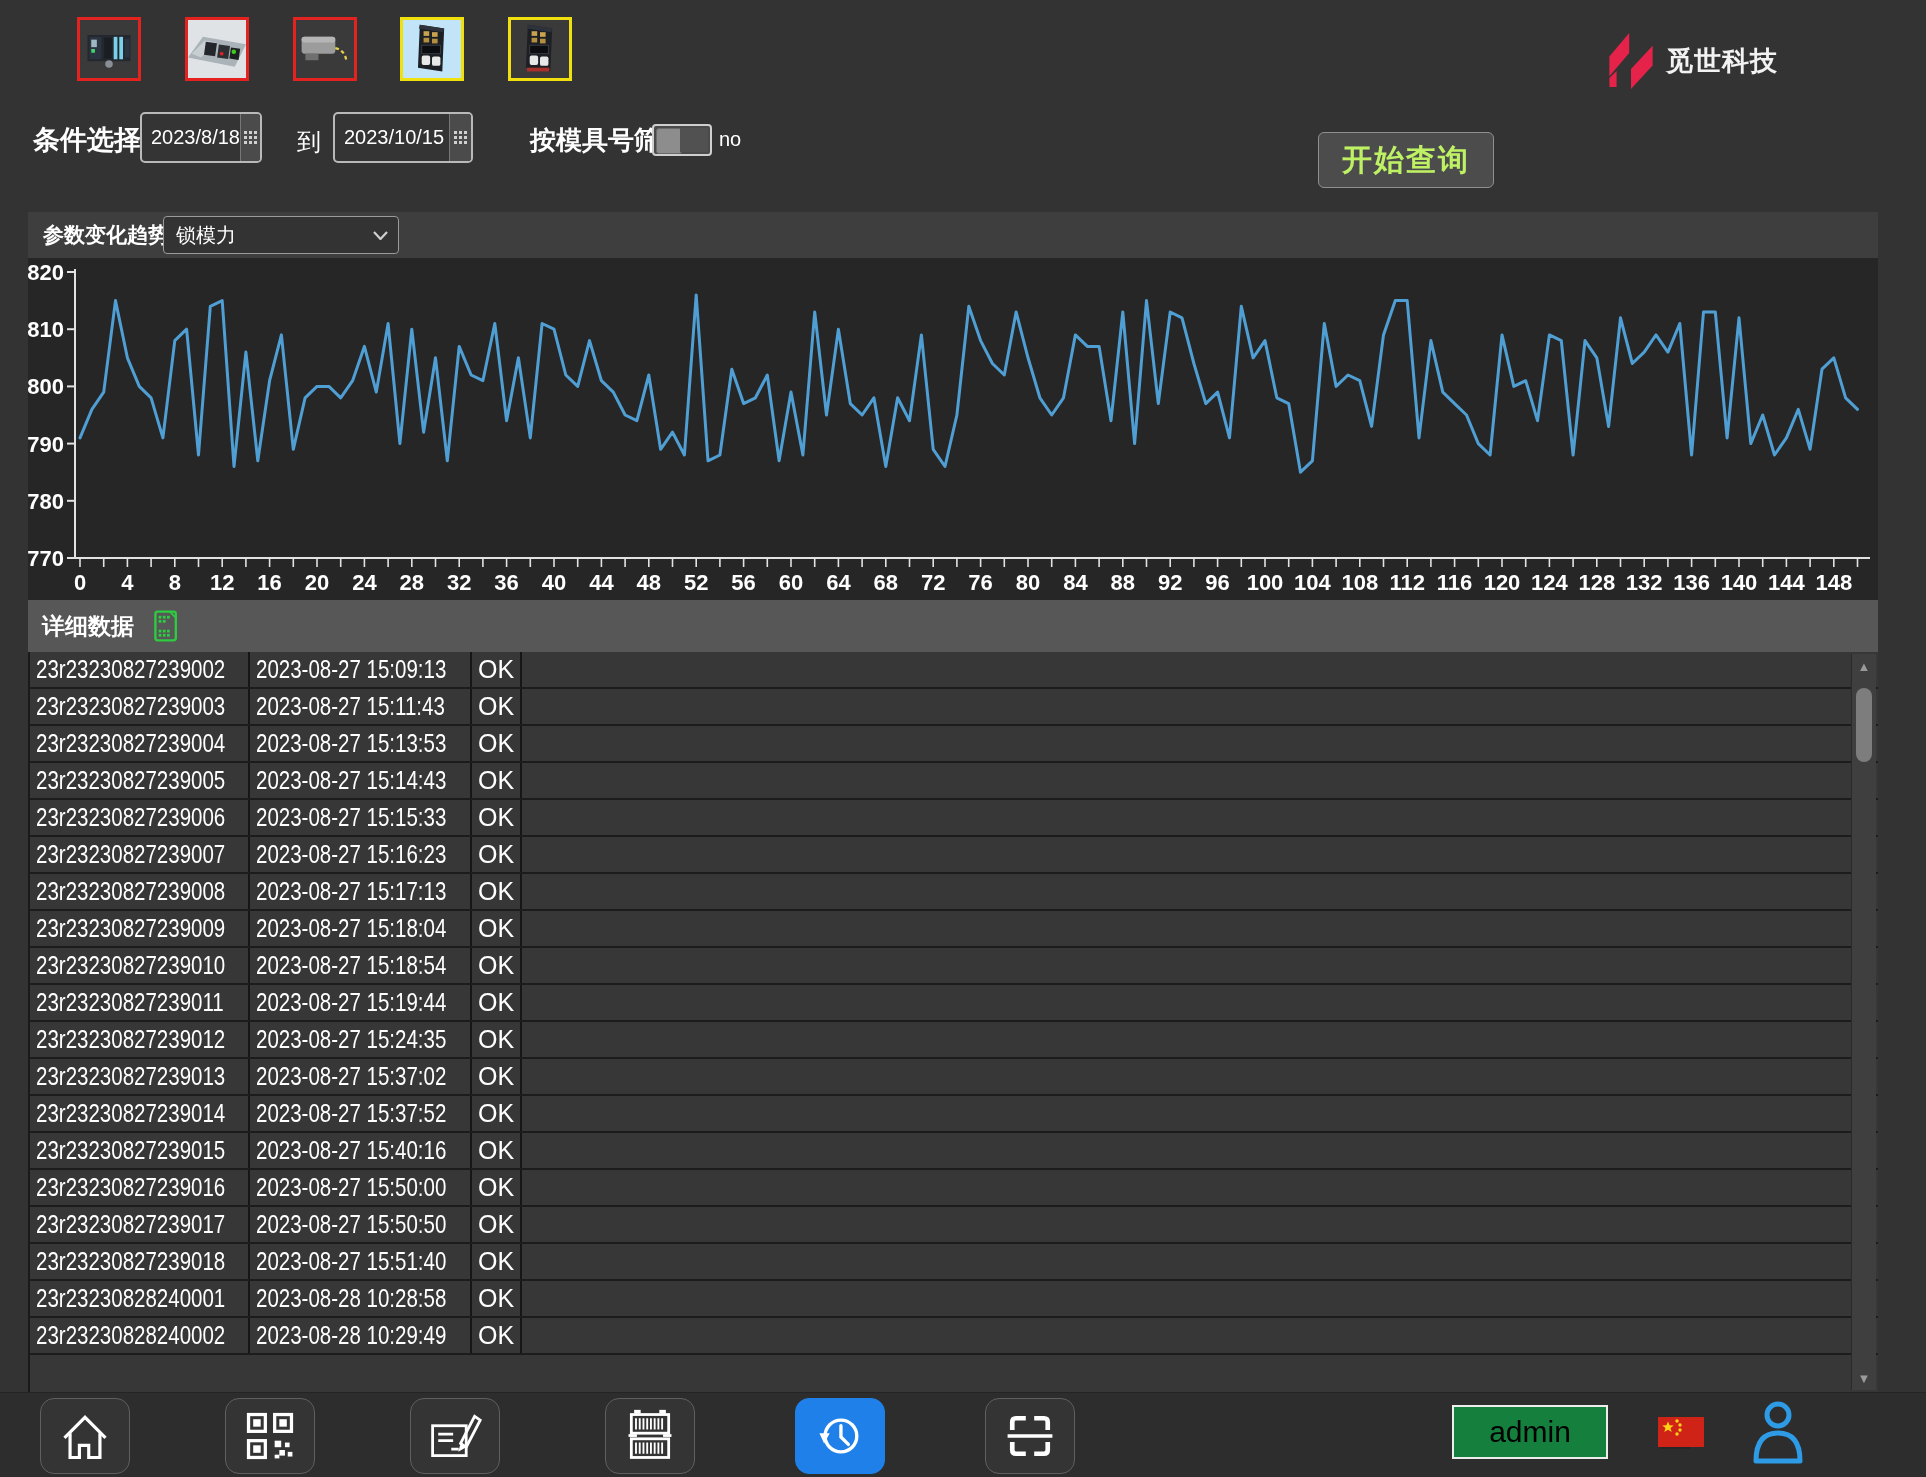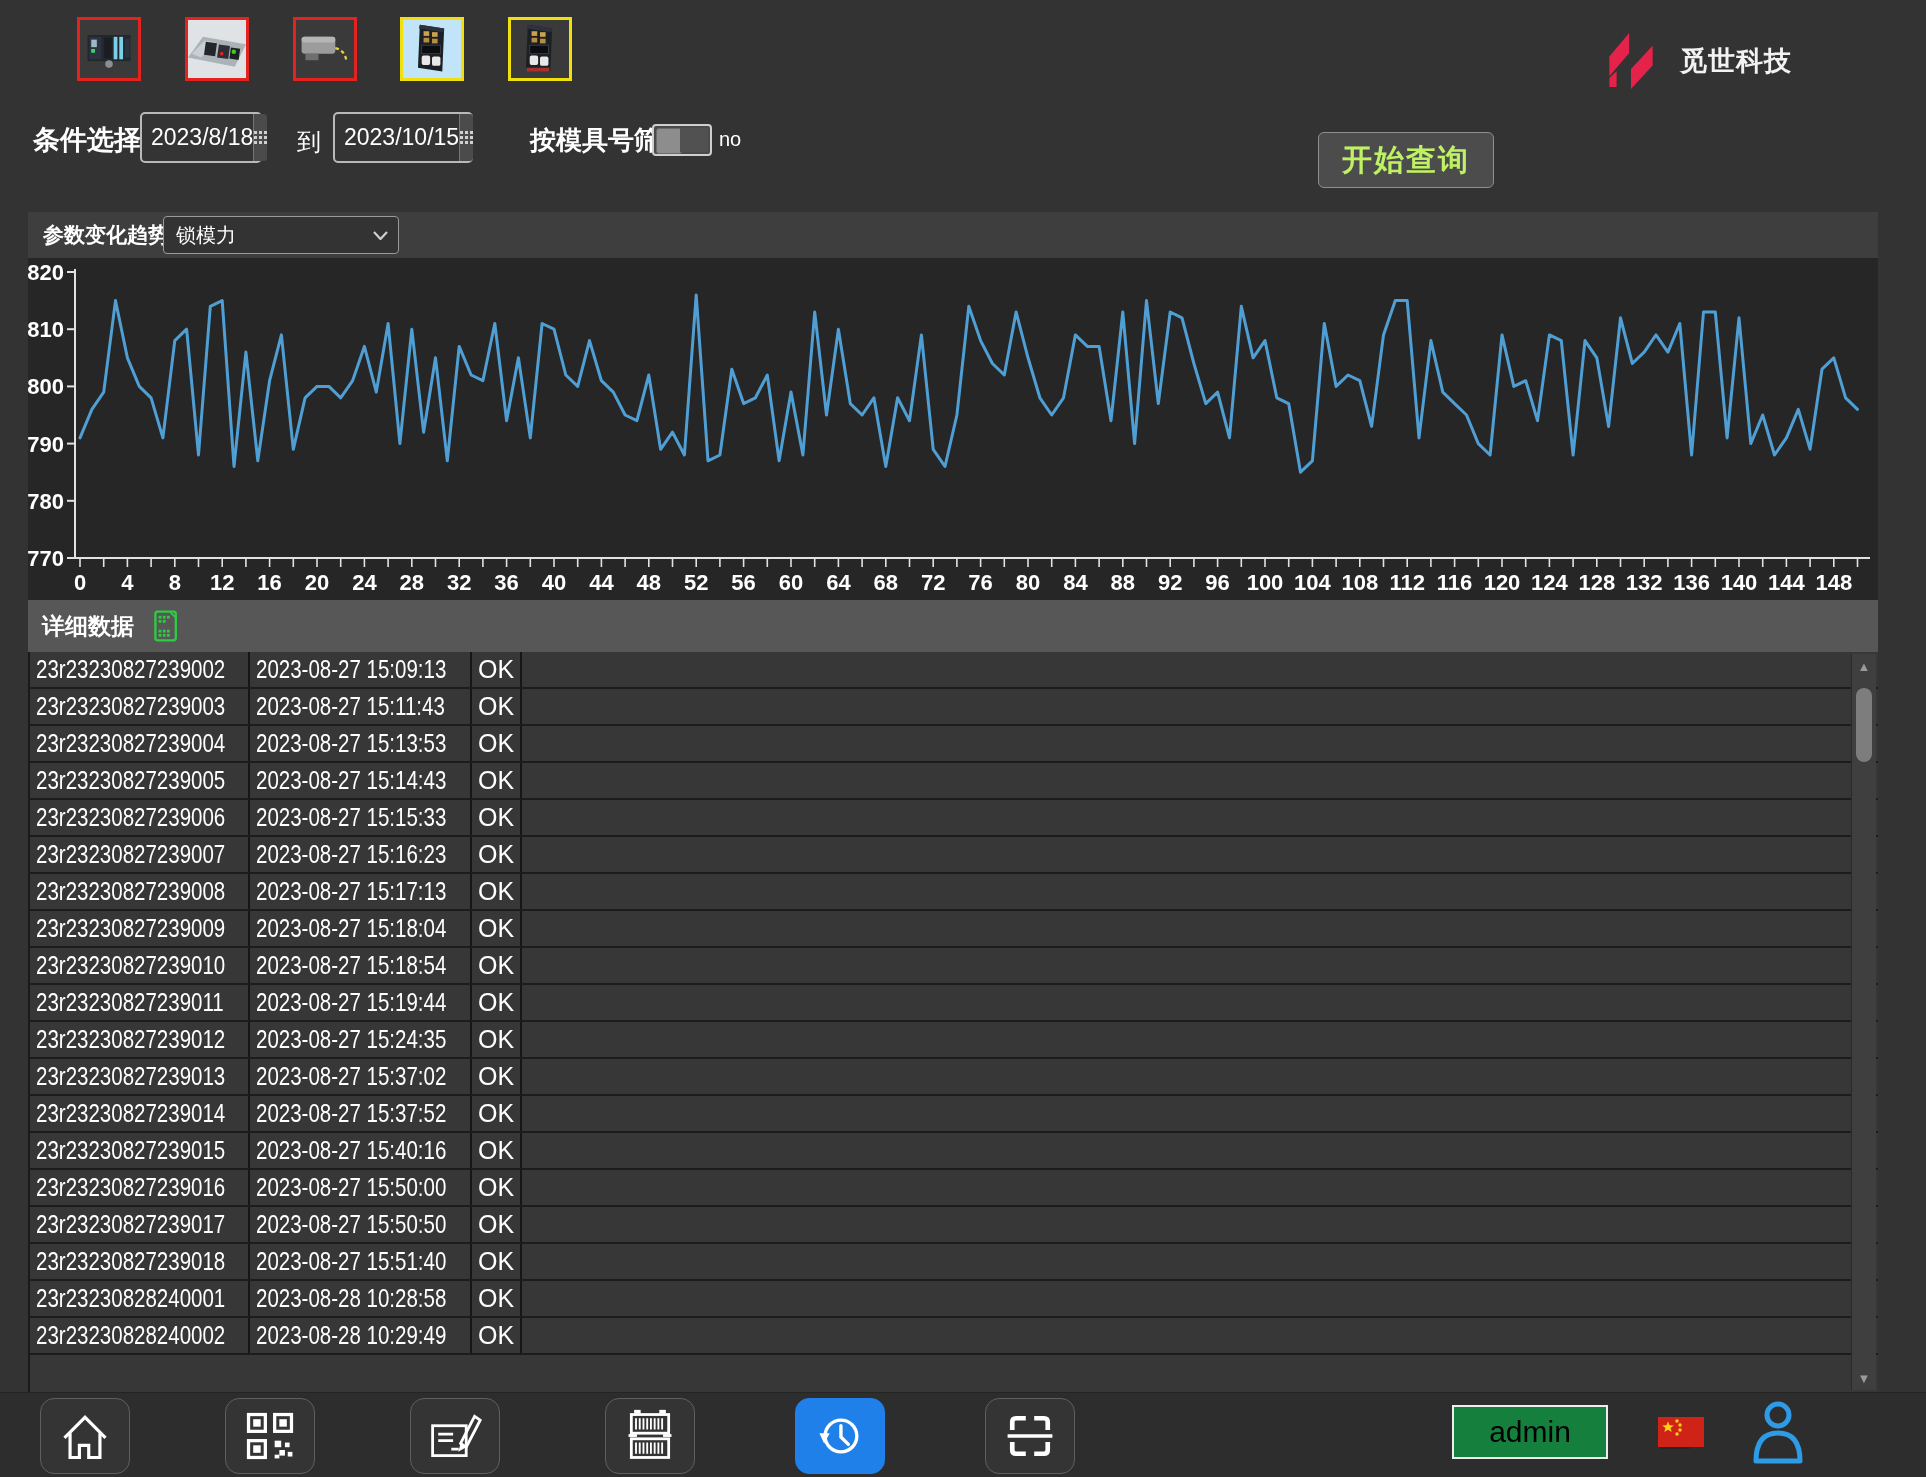--- a/index.html
+++ b/index.html
@@ -10,33 +10,33 @@
   }
 
   
   .thumb{position:absolute;top:17px;width:58px;height:58px;background:#3a3a3a;
     border:3px solid #e42320;box-sizing:content-box;}
   .thumb.yellow{border-color:#f0e10e;}
   .thumb.selected{background:#c2e4f8;}
   .thumb svg{display:block;}
 
   
-  .brand{position:absolute;left:1604px;top:28px;display:flex;align-items:center;gap:22px;}
+  .brand{position:absolute;left:1604px;top:28px;display:flex;align-items:center;gap:8px;}
   .brand-name{font-size:27px;font-weight:bold;color:#f2f2f2;letter-spacing:1px;}
 
   
   .lbl{position:absolute;color:#fff;font-weight:bold;}
   .filter-label{left:33px;top:122px;font-size:27px;}
   .to-label{left:297px;top:126px;font-size:24px;font-weight:normal;}
   .mold-label{left:530px;top:123px;font-size:26px;}
   .no-label{left:719px;top:128px;font-size:20px;font-weight:normal;}
 
   .date-input{position:absolute;top:112px;height:51px;width:122px;background:#343434;
     border:2px solid #b9b9b9;border-radius:5px;display:flex;align-items:center;box-sizing:border-box;}
-  .date-input .val{flex:1;font-size:23px;color:#fff;padding-left:9px;white-space:nowrap;}
+  .date-input .val{flex:1;font-size:20px;color:#fff;padding-left:9px;white-space:nowrap;}
   .date-input .cal{width:21px;align-self:stretch;background:#4b4b4b;border-left:1px solid #777;
     display:flex;align-items:center;justify-content:center;border-radius:0 3px 3px 0;}
   #date-from{left:140px;}
   #date-to{left:333px;width:140px;}
 
   .toggle{position:absolute;left:652px;top:124px;width:60px;height:32px;border:2px solid #cfcfcf;
     border-radius:4px;background:#4a4a4a;box-sizing:border-box;}
   .toggle .knob{position:absolute;left:2px;top:2px;width:24px;height:24px;background:#8d8d8d;
     border-radius:3px;border:1px solid #6a6a6a;}
   .toggle .track{position:absolute;right:2px;top:2px;width:28px;height:24px;background:#515151;}

